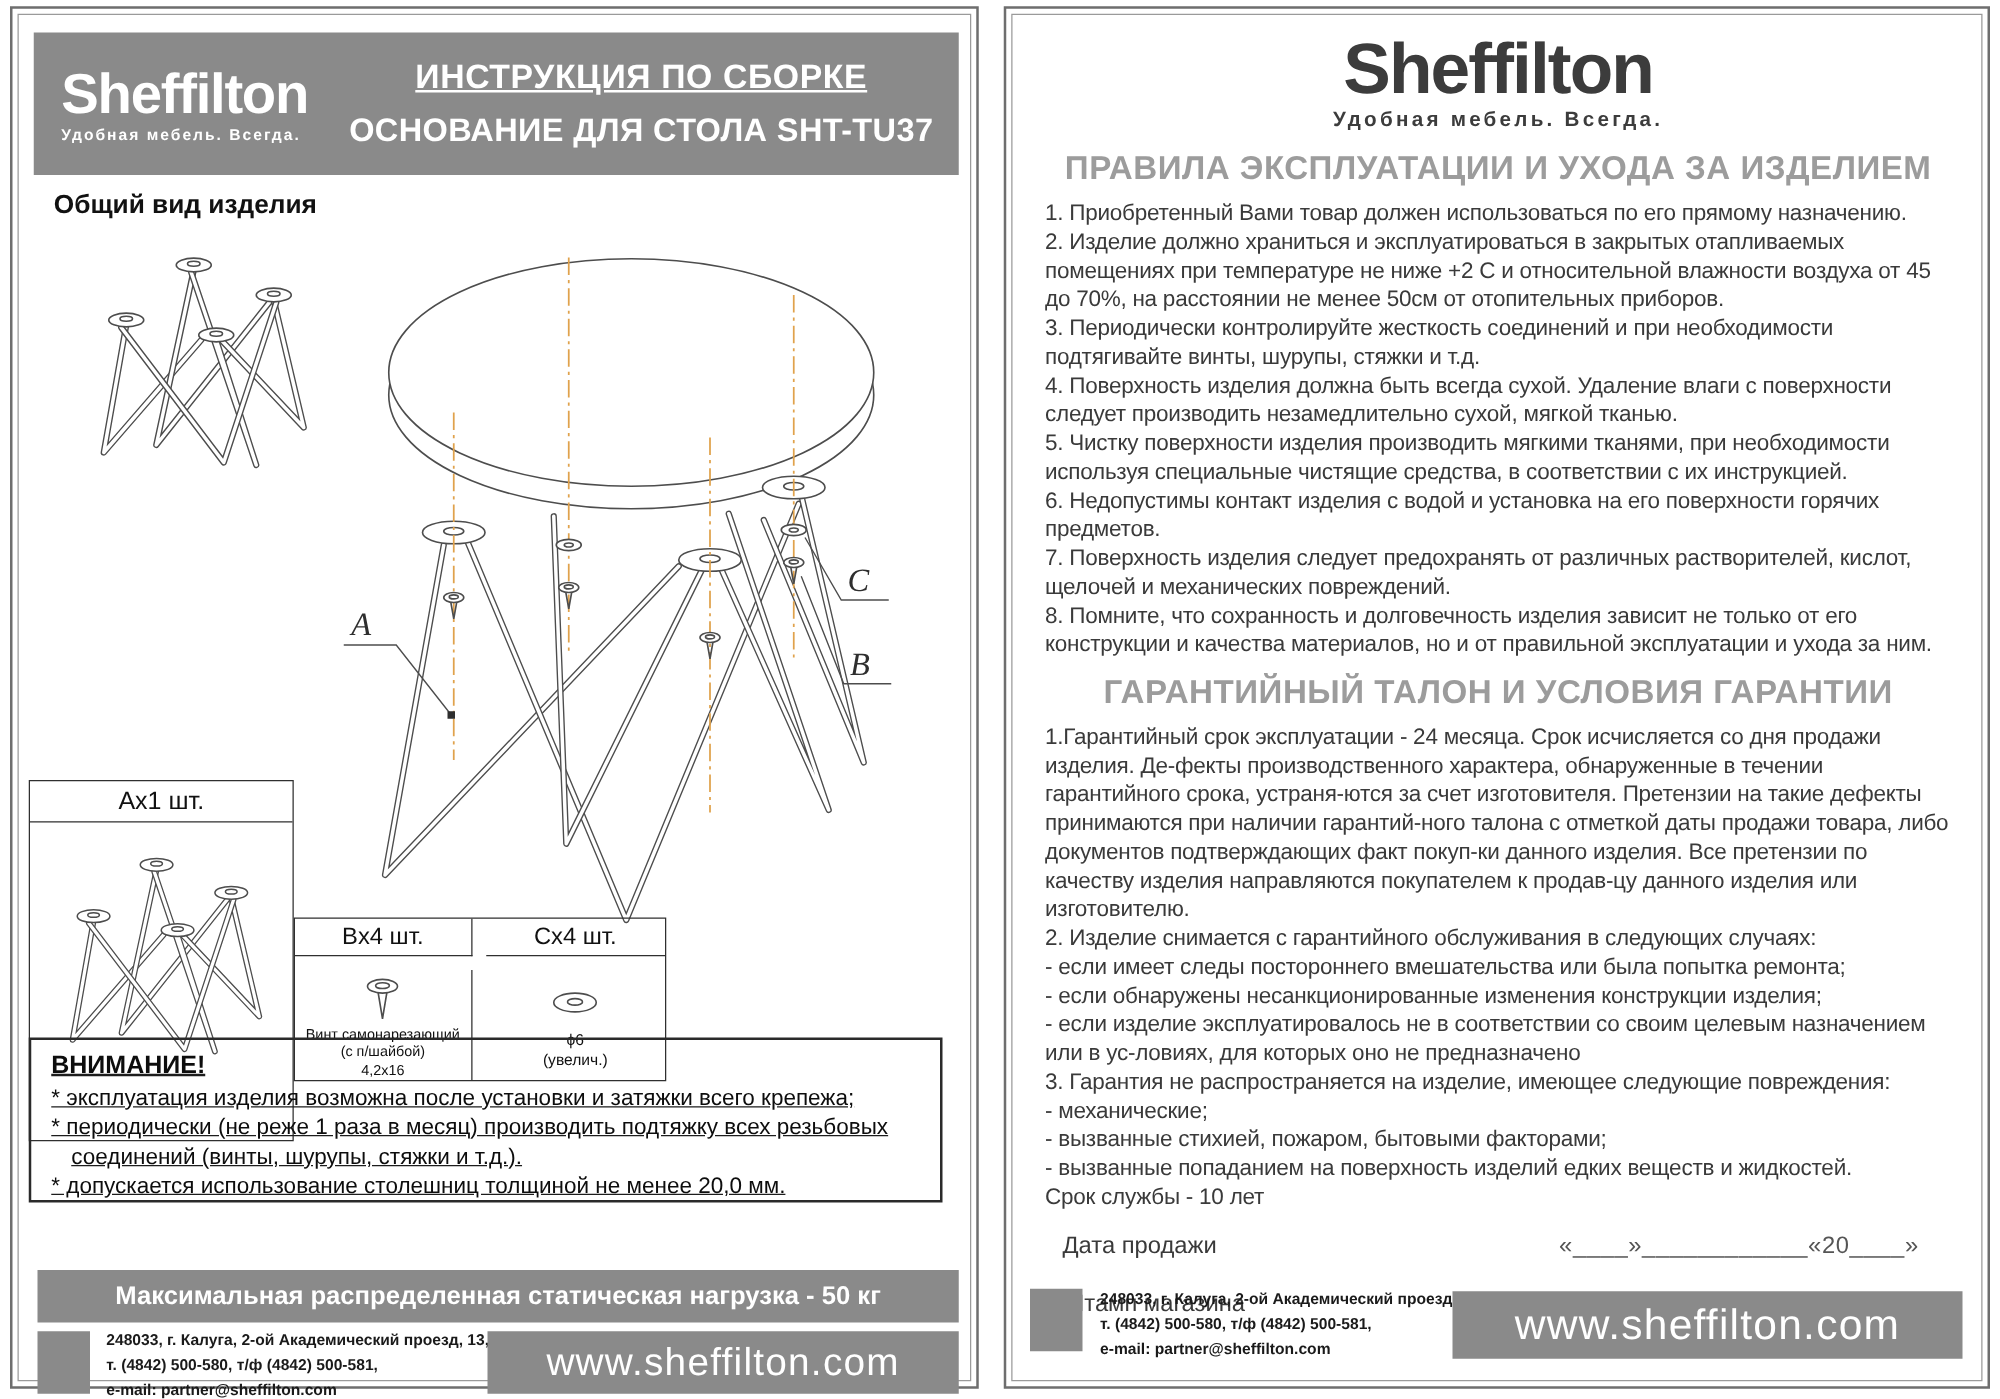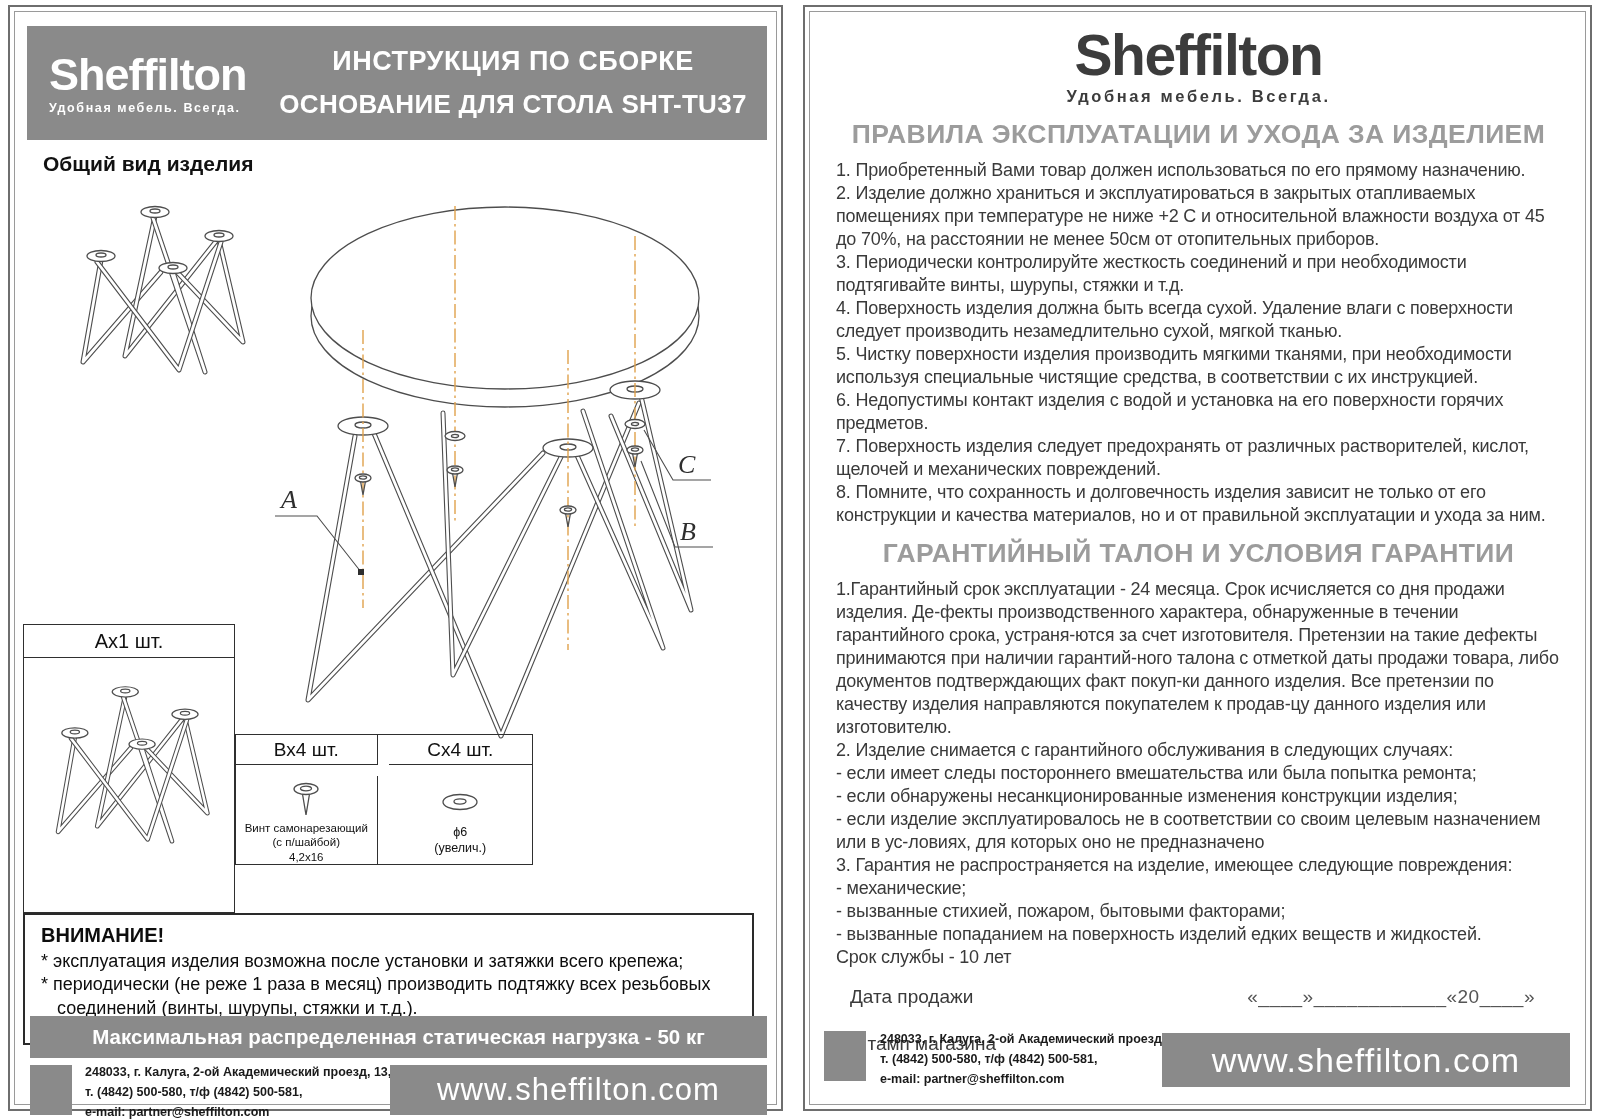--- a/index.html
+++ b/index.html
@@ -13,21 +13,21 @@
   #left-page  { left:8px;   width:775px; }
   #right-page { left:803px; width:789px; }
 
   
   .lp-header { position:absolute; left:12px; top:14px; width:740px; height:114px;
     background:#8a8a8a; display:flex; align-items:center; }
   .logo-block { padding-left:22px; width:238px; flex:0 0 auto; }
   .logo-name { font-size:45px; font-weight:bold; color:#fff; letter-spacing:-1px; line-height:1; }
   .logo-tagline { font-size:12.5px; font-weight:bold; color:#fff; letter-spacing:1.6px; margin-top:4px; }
   .lp-titles { flex:1 1 auto; text-align:center; color:#fff; font-weight:bold; padding-right:6px; }
-  .lp-title1 { font-size:27px; letter-spacing:0.5px; }
+  .lp-title1 { font-size:27px; letter-spacing:0.5px;text-decoration:underline; }
   .lp-title2 { font-size:26px; letter-spacing:0.3px; margin-top:12px; }
 
   .lp-section-title { position:absolute; left:28px; top:140px; font-size:21px; font-weight:bold; color:#111; }
 
   .lp-drawing { position:absolute; left:8px; top:166px; width:740px; height:582px; }
 
   svg .ln  { fill:none; stroke:#4d4d4d; stroke-width:1.3; }
   svg .lnf { fill:#fff; stroke:#4d4d4d; stroke-width:1.3; }
   svg .tube-out { fill:none; stroke:#4d4d4d; stroke-width:5;   stroke-linejoin:round; stroke-linecap:round; }
   svg .tube-in  { fill:none; stroke:#ffffff; stroke-width:2.8; stroke-linejoin:round; stroke-linecap:round; }
@@ -41,22 +41,22 @@
   .part-box-a .pb-body { height:204px; display:flex; align-items:center; justify-content:center; }
 
   .parts-table { position:absolute; left:219.5px; top:722px; width:298px; height:131px;
     display:grid; grid-template-columns:1fr 1fr; grid-template-rows:30px 1fr; border:1.5px solid #2f2f2f;gap:11px; }
   .pt-head { border-bottom:1.5px solid #2f2f2f; display:flex; align-items:center; justify-content:center;
     font-size:19px; color:#111; }
   .pt-head.first, .pt-cell.first { border-right:1.5px solid #2f2f2f; }
   .pt-cell { display:flex; flex-direction:column; align-items:center; padding-top:3px; text-align:center; color:#111; }
   .pt-cell .pt-desc { font-size:11.5px; line-height:1.25; margin-top:2px; }
 
-  .attention-box { position:absolute; left:8px; top:901px; width:731px; height:132px;
-    border:2px solid #2a2a2a; padding:9px 16px 0 16px; }
+  .attention-box { position:absolute; left:8px; top:818px; width:731px; height:132px;
+    border:2px solid #2a2a2a; padding:9px 16px 0 16px;text-decoration:underline; }
   .attention-title { font-size:20px; font-weight:bold; color:#0d0d0d; margin-bottom:3px; }
   .attention-item { font-size:18px; color:#0d0d0d; line-height:1.3; padding-left:16px; text-indent:-16px; }
 
   .load-bar { position:absolute; left:15px; top:1004px; width:737px; height:42px; background:#8a8a8a;
     display:flex; align-items:center; justify-content:center; color:#fff; font-weight:bold; font-size:20.5px; }
 
   .footer-square { position:absolute; width:42px; height:50px; background:#8a8a8a; }
   .footer-address { position:absolute; font-size:12.5px; font-weight:bold; color:#1a1a1a; line-height:1.6; }
   .footer-bar { position:absolute; background:#8a8a8a; color:#fff; display:flex; align-items:center; justify-content:center;
     letter-spacing:1px; }

